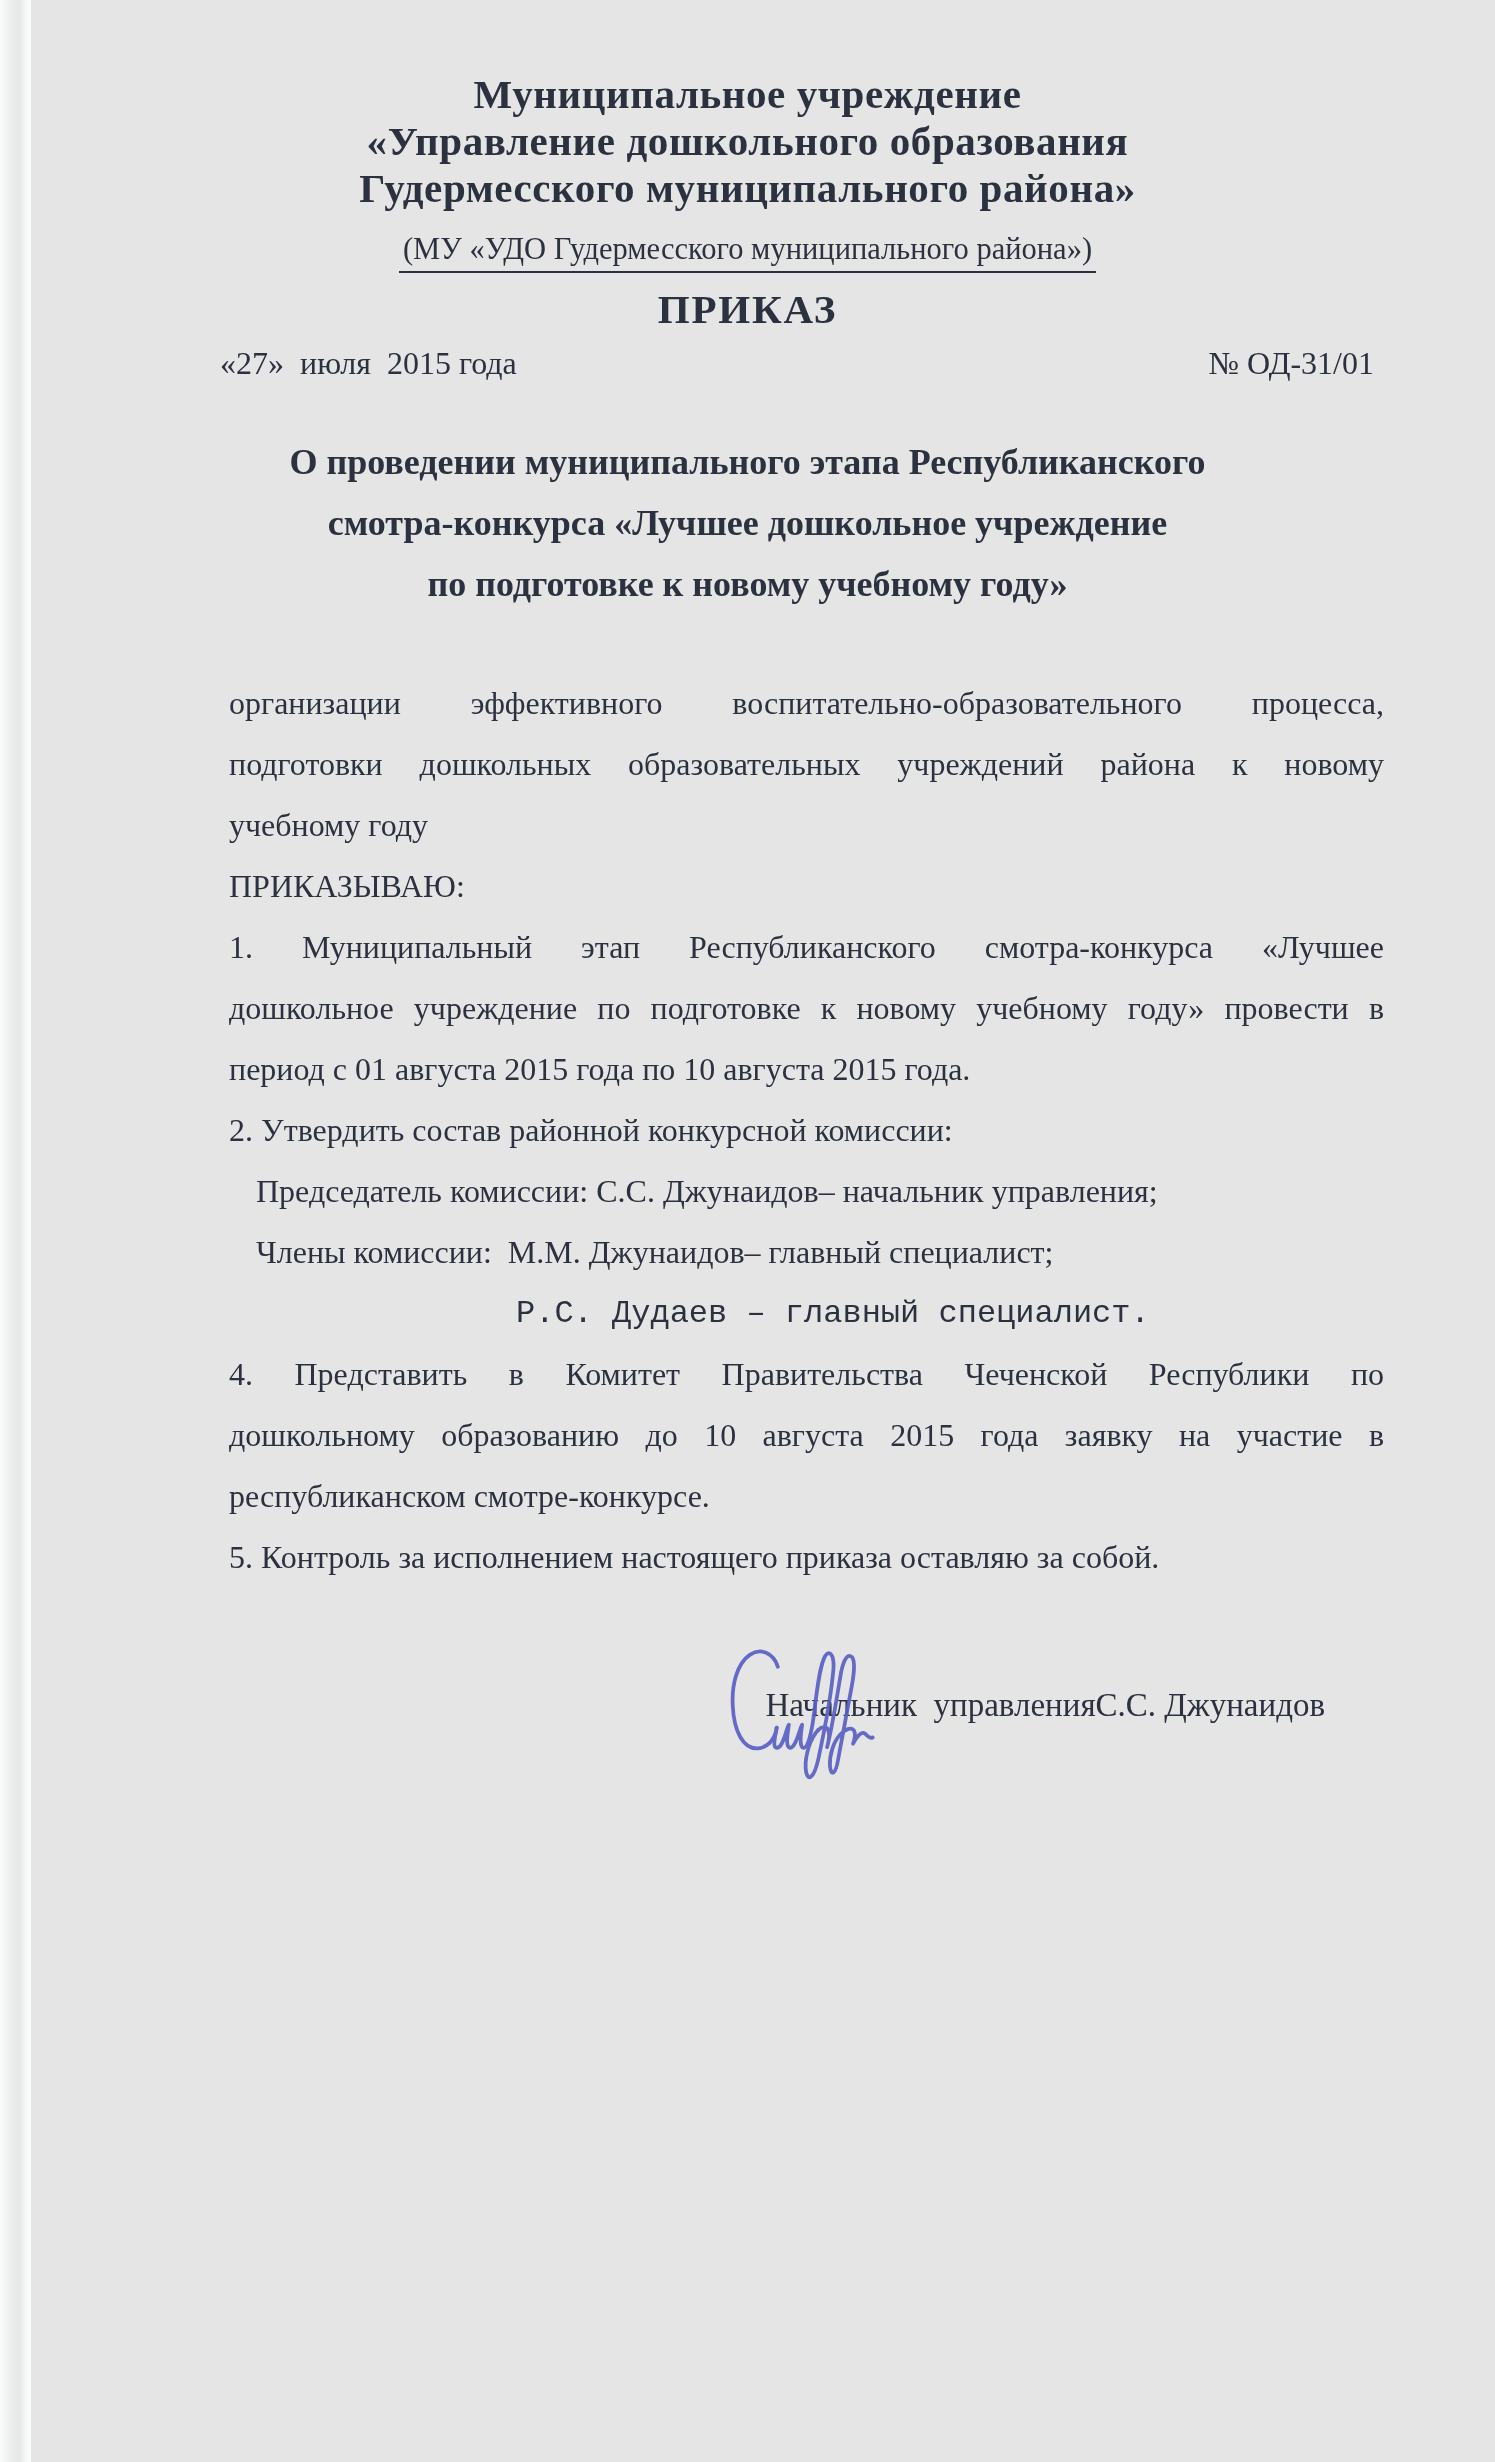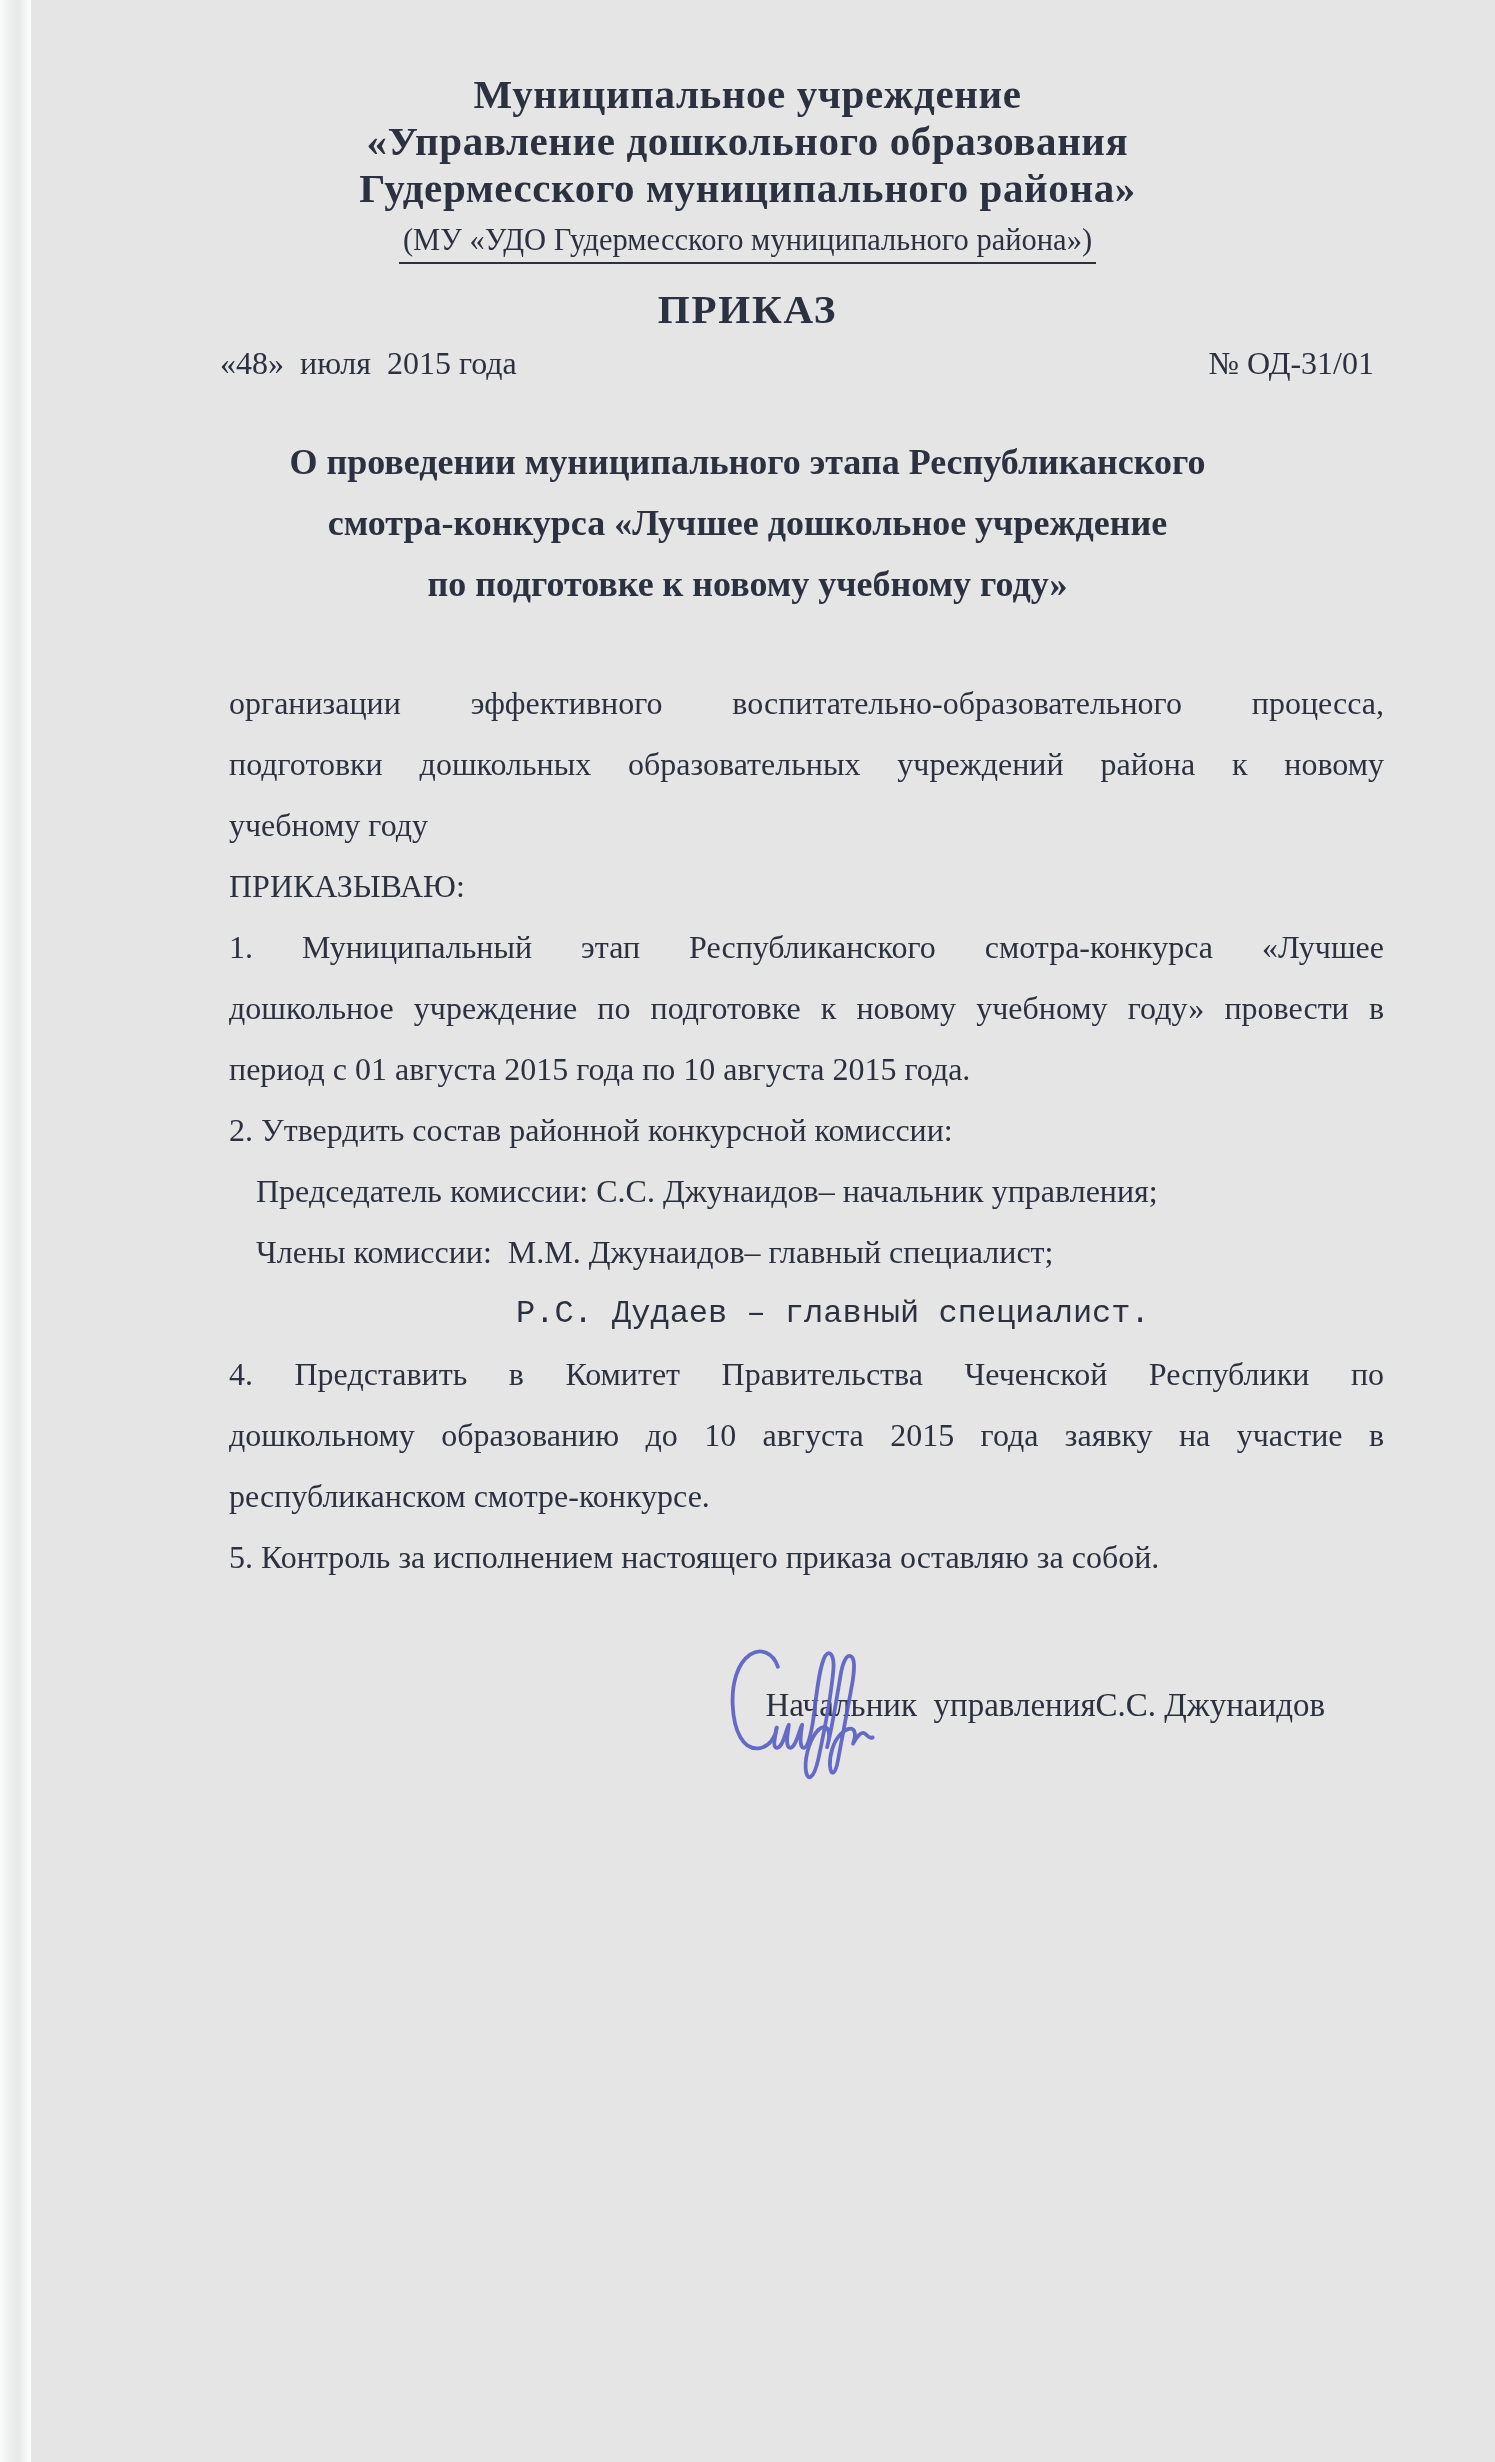--- a/index.html
+++ b/index.html
@@ -2,21 +2,21 @@
 <html style="font-size:9.4px"><head>
 <meta charset="utf-8">
 <style>
   html,body{margin:0;padding:0;background:#ffffff;}
   .page{position:relative;width:1495px;height:2462px;background:#e5e5e5;overflow:hidden;
         font-family:"Liberation Serif","DejaVu Serif",serif;color:#2c3140;}
   .scan-edge{position:absolute;left:0;top:0;width:30.5px;height:2462px;
         background:linear-gradient(to right,#fbfbfb 0%,#eeefef 30%,#e6e8e8 62%,#f7f8f8 85%,#fdfdfd 100%);}
   .org{position:absolute;top:71px;left:0;width:100%;text-align:center;
        font-weight:bold;font-size:41px;line-height:47px;letter-spacing:0.6px;}
-  .org-sub{margin-top:10px;font-weight:normal;font-size:30.5px;line-height:36px;letter-spacing:0;}
+  .org-sub{margin-top:19px;font-weight:normal;font-size:30.5px;line-height:36px;letter-spacing:0;}
   .u{display:inline-block;border-bottom:2.3px solid #2c3140;padding:0 3.5px 3.5px 3.5px;}
   .prikaz{position:absolute;top:285px;left:0;width:100%;text-align:center;
           font-weight:bold;font-size:41px;letter-spacing:1.8px;}
   .meta{position:absolute;top:345px;left:220px;right:121px;display:flex;
         justify-content:space-between;font-size:32px;}
   .subject{position:absolute;top:432px;left:0;width:100%;text-align:center;
            font-weight:bold;font-size:36px;line-height:61px;}
   .body{position:absolute;top:673px;left:229px;width:1155px;font-size:32px;line-height:61px;}
   .bl{min-height:61px;}
   .j{text-align:justify;text-align-last:justify;}
@@ -37,21 +37,21 @@
   <header class="org">
     <div>Муниципальное учреждение</div>
     <div>«Управление дошкольного образования</div>
     <div>Гудермесского муниципального района»</div>
     <div class="org-sub"><span class="u">(МУ «УДО Гудермесского муниципального района»)</span></div>
   </header>
 
   <div class="prikaz">ПРИКАЗ</div>
 
   <div class="meta">
-    <span class="pre">«48»  июля  2015 года</span>
+    <span class="pre">«27»  июля  2015 года</span>
     <span>№ ОД-31/01</span>
   </div>
 
   <div class="subject">
     <div>О проведении муниципального этапа Республиканского</div>
     <div>смотра-конкурса «Лучшее дошкольное учреждение</div>
     <div>по подготовке к новому учебному году»</div>
   </div>
 
   <main class="body">

